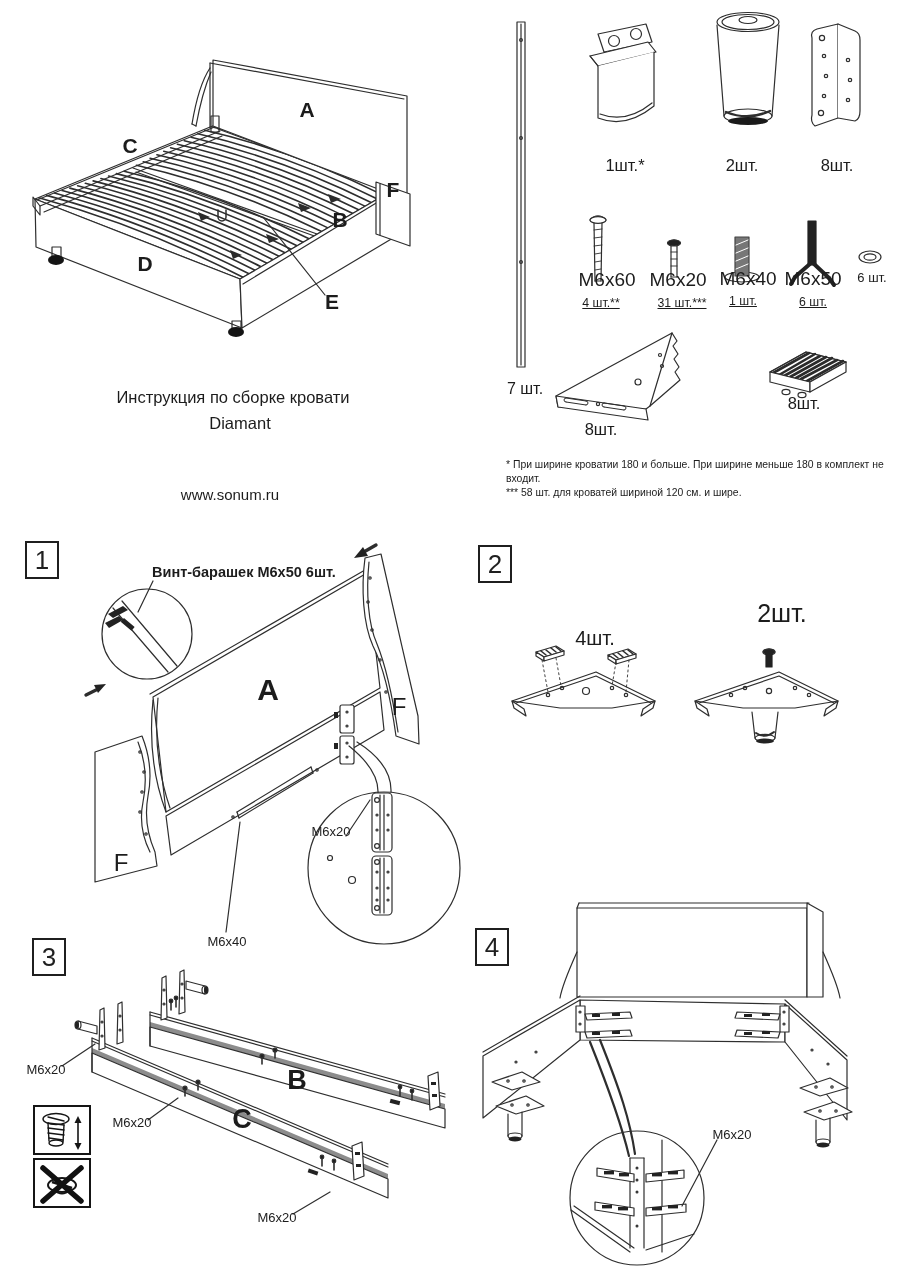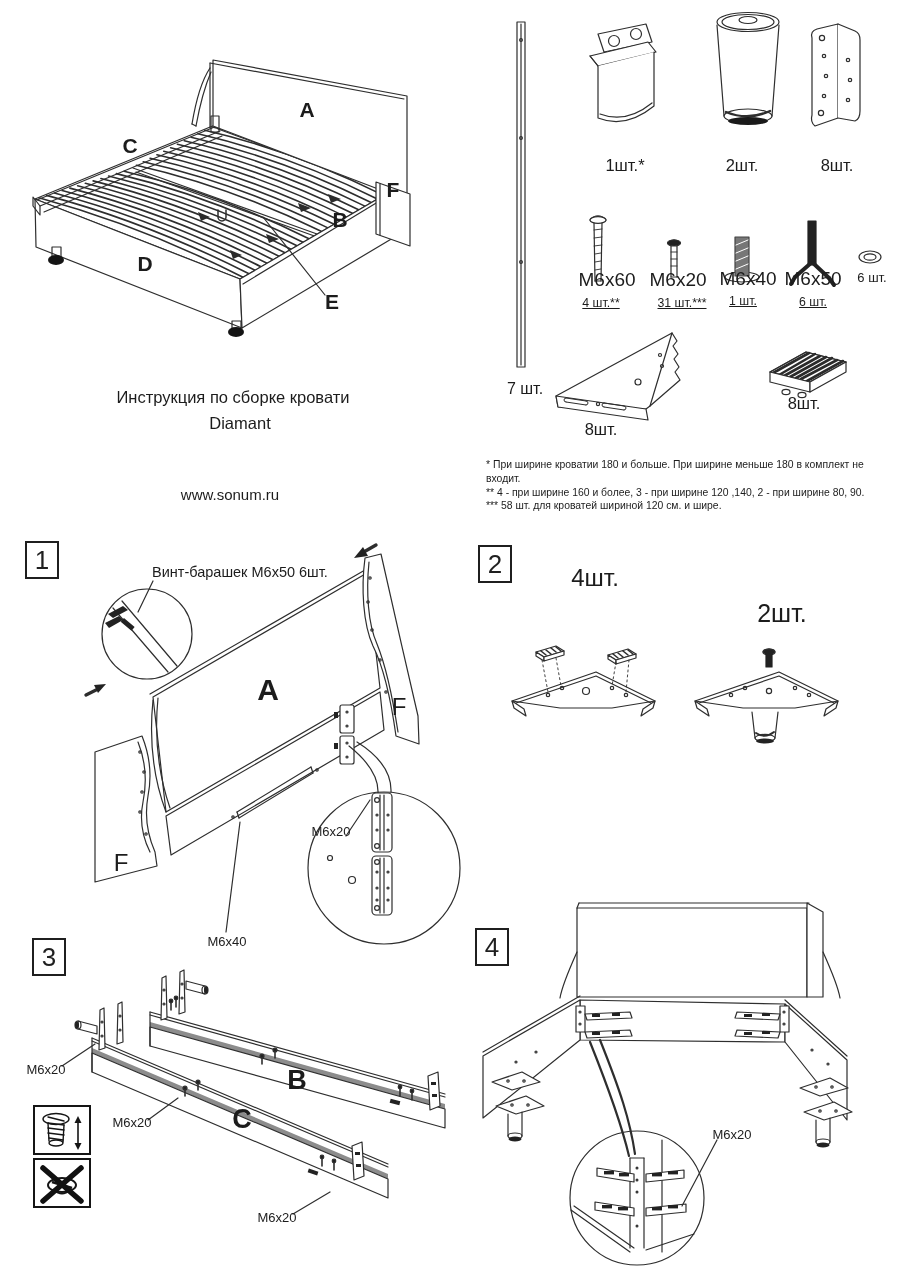--- a/index.html
+++ b/index.html
@@ -1,27 +1,27 @@
 <!DOCTYPE html>
 <html><head>
 <meta charset="utf-8">
 <style>
   html,body{margin:0;padding:0;background:#fff;}
   .sheet{position:relative;width:900px;height:1280px;background:#fff;overflow:hidden;
          font-family:"Liberation Sans", sans-serif;color:#1c1c1c;}
   svg{position:absolute;left:0;top:0;}
   .art{stroke:#2e2e2e;fill:none;stroke-width:1.2;stroke-linecap:round;stroke-linejoin:round;}
   .t{position:absolute;transform:translate(-50%,-50%);white-space:nowrap;color:#1c1c1c;}
-  .tl{position:absolute;transform:translate(0,-50%);white-space:nowrap;color:#1c1c1c;}
+  .tl{position:absolute;transform:translate(0,-50%);white-space:nowrap;color:#1c1c1c;font-weight:bold;}
   .letter{font-weight:600;}
   .numbox{position:absolute;width:34px;height:38px;border:2px solid #1f1f1f;box-sizing:border-box;
           display:flex;align-items:center;justify-content:center;font-size:26px;color:#1f1f1f;}
   .iconbox{position:absolute;width:58px;height:50px;border:2px solid #151515;box-sizing:border-box;background:#fff;}
   .iconbox svg{position:static;display:block;margin:2px auto 0;}
-  .fnote{font-size:10.4px;line-height:13.8px;letter-spacing:0;}
+  .fnote{font-size:10.4px;line-height:13.8px;letter-spacing:0;margin-left:20px;}
   .title{font-size:16.5px;}
   .qty{font-size:16.5px;text-align:right;}
   .screwlbl{font-size:19px;}
   .subqty{font-size:12.3px;text-decoration:underline;}
   .mlabel{font-size:13px;}
 </style>
 </head>
 <body>
 
 <div class="sheet">
@@ -587,37 +587,36 @@
   <div class="t subqty" style="left:682px;top:303px">31 шт.***</div>
   <div class="t subqty" style="left:743px;top:301px">1 шт.</div>
   <div class="t subqty" style="left:813px;top:302px">6 шт.</div>
 
   <div class="t" style="left:525px;top:389px;font-size:16px">7 шт.</div>
   <div class="t qty" style="left:601px;top:429px">8шт.</div>
   <div class="t qty" style="left:804px;top:403px">8шт.</div>
 
   <div style="position:absolute;left:486px;top:458px;width:412px">
     <div class="fnote">* При ширине кроватии 180 и больше. При ширине меньше  180 в комплект не входит.</div>
-    <div class="fnote">** 4 - при ширине 160 и более, 3 - при ширине 120 ,140, 2 - при ширине 80, 90.</div>
     <div class="fnote">*** 58 шт. для кроватей шириной 120 см. и шире.</div>
   </div>
 
   <div class="numbox" style="left:25px;top:541px">1</div>
   <div class="numbox" style="left:478px;top:545px">2</div>
   <div class="numbox" style="left:32px;top:938px">3</div>
   <div class="numbox" style="left:475px;top:928px">4</div>
 
   <div class="tl" style="left:152px;top:572px;font-size:14.5px">Винт-барашек М6х50 6шт.</div>
   <div class="t letter" style="left:268px;top:690px;font-size:30px">A</div>
   <div class="t" style="left:399px;top:707px;font-size:24px">F</div>
   <div class="t" style="left:121px;top:863px;font-size:24px">F</div>
   <div class="t mlabel" style="left:331px;top:831px">M6x20</div>
   <div class="t mlabel" style="left:227px;top:941px">M6x40</div>
 
-  <div class="t" style="left:595px;top:578px;font-size:24px">4шт.</div>
+  <div class="t" style="left:595px;top:638px;font-size:20px">4шт.</div>
   <div class="t" style="left:782px;top:613px;font-size:25px">2шт.</div>
 
   <div class="t letter" style="left:297px;top:1080px;font-size:27px">B</div>
   <div class="t letter" style="left:242px;top:1119px;font-size:27px">C</div>
   <div class="t mlabel" style="left:46px;top:1069px">M6x20</div>
   <div class="t mlabel" style="left:132px;top:1122px">M6x20</div>
   <div class="t mlabel" style="left:277px;top:1217px">M6x20</div>
 
   <div class="iconbox" style="left:33px;top:1105px">
     <svg width="52" height="44" viewBox="0 0 52 44">

